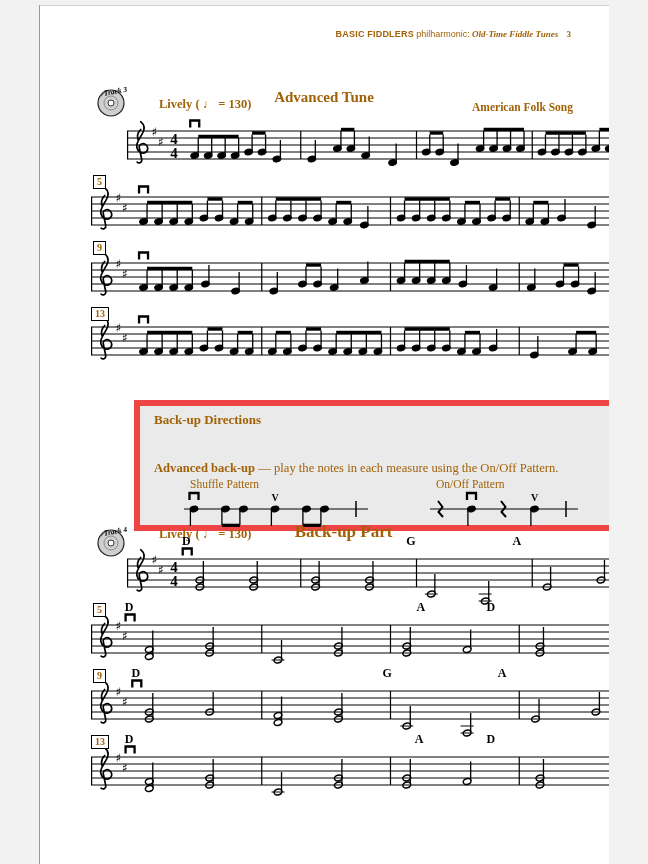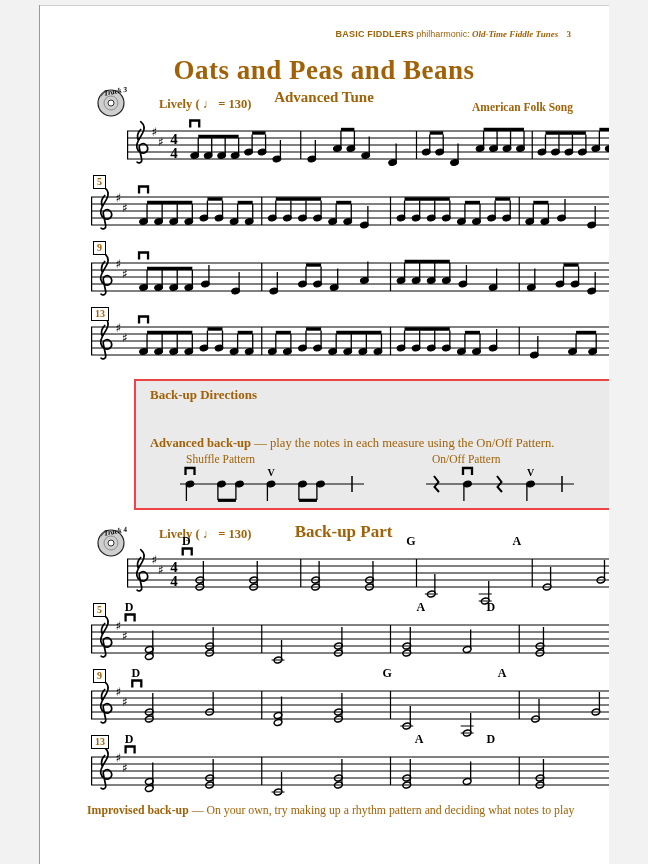--- a/index.html
+++ b/index.html
@@ -13,21 +13,21 @@
   .hdr .brand{font-family:"Liberation Sans",sans-serif;font-weight:bold;letter-spacing:.2px;}
   .hdr .sub{font-family:"Liberation Sans",sans-serif;}
   .hdr .series{font-weight:bold;font-style:italic;}
   .hdr .pg{font-weight:bold;margin-left:6px;}
   .title{top:50px;left:0;right:0;text-align:center;font-size:27px;font-weight:bold;letter-spacing:.5px;}
   .subtitle{top:84px;left:0;right:0;text-align:center;font-size:15px;font-weight:bold;}
   .tempo{font-size:12.5px;font-weight:bold;font-family:"Liberation Serif","DejaVu Sans",serif;}
   .credit{top:96px;right:36px;font-size:11.5px;font-weight:bold;}
   .bakTitle{top:517px;left:0;right:0;text-align:center;font-size:17px;font-weight:bold;padding-left:39px;}
   .mbox{font-size:10px;font-weight:bold;border:1px solid #000;padding:0 3px;line-height:12px;background:#fff;}
-  .dirBox{left:95px;top:374px;width:486px;height:131px;background:#eaeaea;border:2px solid #ef4444;box-sizing:border-box;}
+  .dirBox{left:95px;top:395px;width:486px;height:131px;background:#eaeaea;border:6px solid #ef4444;box-sizing:border-box;}
   .dirHead{left:14px;top:6px;font-size:13px;font-weight:bold;position:absolute;}
   .dirLine{position:absolute;left:14px;font-size:12.6px;white-space:nowrap;}
   .dirLine b{font-weight:bold;}
   .patLabel{position:absolute;font-size:11.5px;font-weight:normal;}
   .footer1{left:48px;top:798px;font-size:11.8px;white-space:nowrap;}
   .footer1 b{font-weight:bold;}
   .footer2{left:143px;top:814px;font-size:11.8px;white-space:nowrap;}
   .cd text{font-style:italic;font-weight:bold;font-size:7.5px;font-family:"Liberation Serif",serif;}
   svg{overflow:visible;display:block;}
 </style>
@@ -36,21 +36,20 @@
 
 <div class="page">
 
   <div class="abs hdr">
     <span class="brand">BASIC FIDDLERS</span>
     <span class="sub">philharmonic:</span>
     <span class="series">Old-Time Fiddle Tunes</span>
     <span class="pg">3</span>
   </div>
 
-  <div class="abs title">Oats and Peas and Beans</div>
   <div class="abs subtitle">Advanced Tune</div>
   <div class="abs tempo" style="left:120px;top:92px;">Lively ( ♩ = 130)</div>
   <div class="abs credit">American Folk Song</div>
 
   <svg class="abs cd" style="left:55px;top:76px;" width="48" height="38">
     <circle cx="17" cy="22" r="13" fill="#cfcfcf" stroke="#222" stroke-width="1.2"></circle>
     <circle cx="17" cy="22" r="7" fill="none" stroke="#8d8d8d" stroke-width="1"></circle>
     <circle cx="17" cy="22" r="3" fill="#fff" stroke="#333" stroke-width="1"></circle>
     <path d="M6.5 15 A13 13 0 0 1 13 9.6" fill="none" stroke="#555" stroke-width="1.6"></path>
     <text x="10" y="13" transform="rotate(-10 20 13)">Track 3</text>
@@ -785,15 +784,14 @@
         <text x="328.15999999999997" y="12" font-size="12" font-weight="bold" text-anchor="middle" style="font-family: &quot;Liberation Serif&quot;, serif;">A</text>
         <text x="399.84" y="12" font-size="12" font-weight="bold" text-anchor="middle" style="font-family: &quot;Liberation Serif&quot;, serif;">D</text>
         <path d="M 34.580000000000005 22.5 L 34.580000000000005 15.5 L 43.580000000000005 15.5 L 43.580000000000005 22.5" fill="none" stroke="#000" stroke-width="2.3"></path>
       </svg>
     </div>
 
   <div class="abs mbox" style="left:54px;top:598px;">5</div>
   <div class="abs mbox" style="left:54px;top:664px;">9</div>
   <div class="abs mbox" style="left:52px;top:730px;">13</div>
 
-  <div class="abs footer1"><b>Improvised back-up</b><span> — On your own, try making up a rhythm pattern and deciding what notes to play</span></div>
 
 </div>
 
 </body></html>

